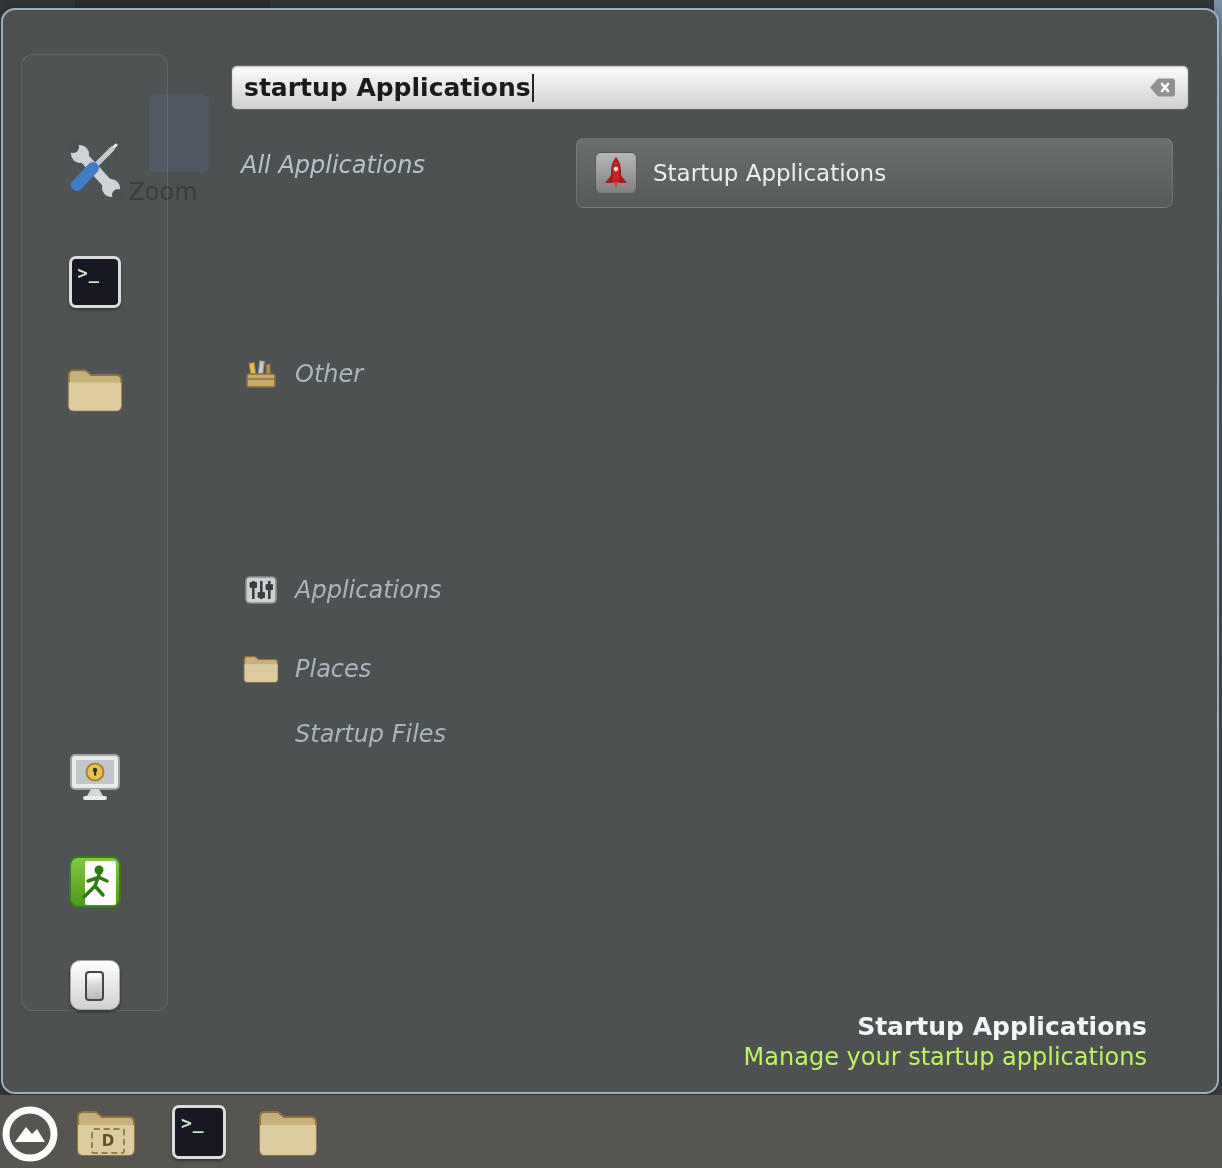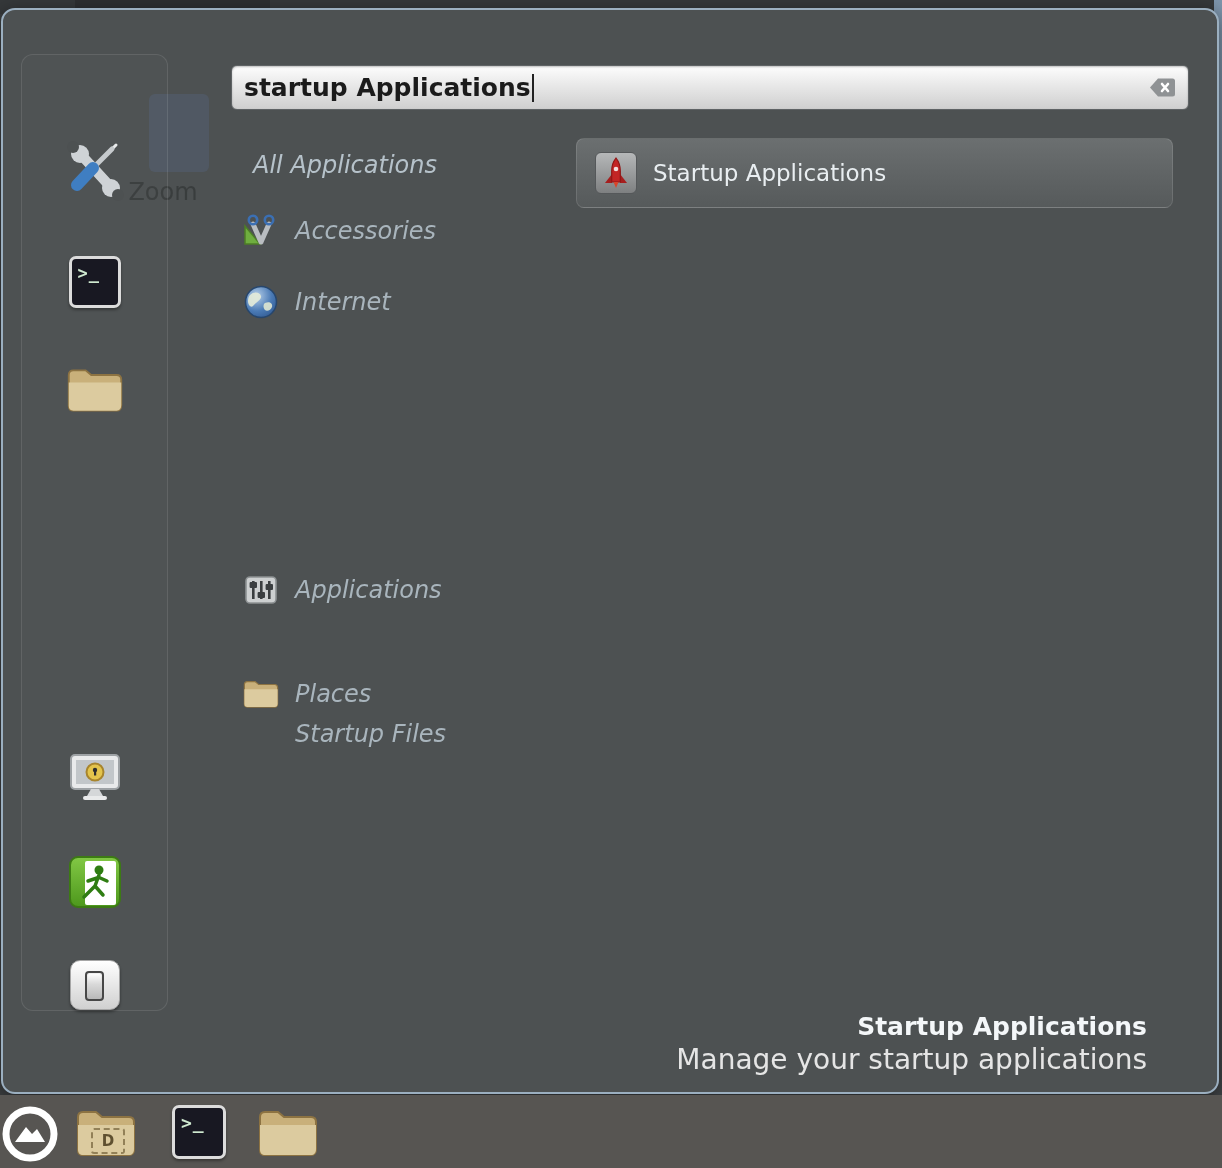--- a/index.html
+++ b/index.html
@@ -66,21 +66,21 @@
        border:1px solid rgba(255,255,255,.12);box-sizing:border-box;
        display:flex;align-items:center;padding:0 18px;cursor:pointer;}
   .result-icon-box{width:40px;height:40px;border-radius:6px;
        background:linear-gradient(#b6b8b9,#7e8081);border:1px solid #55585a;
        display:flex;align-items:center;justify-content:center;}
   .result-label{margin-left:16px;font-size:23px;color:#e9eef1;}
 
   
   .info{position:absolute;right:70px;top:1002px;text-align:right;line-height:1.22;}
   .info-title{font-size:25px;font-weight:bold;color:#f4f7f9;}
-  .info-sub{font-size:28px;color:#e5e5e5;}
+  .info-sub{font-size:24px;color:#bef264;}
 
   
   .taskbar{position:absolute;left:0;top:1095px;width:1222px;height:73px;background:#575552;}
   .tb-item{position:absolute;cursor:pointer;}
 </style>
 </head>
 <body>
 
 <div class="screen">
   <div class="desktop-top"></div>
@@ -154,74 +154,58 @@
         <span class="caret"></span>
       <span class="search-clear">
         <svg width="27" height="21" viewBox="0 0 27 21">
           <path d="M9 1.5 H23.5 Q26 1.5 26 4 V17 Q26 19.5 23.5 19.5 H9 L1 10.5 Z" fill="#8f9294"></path>
           <path d="M13 7 L19 14 M19 7 L13 14" stroke="#fff" stroke-width="2.6" stroke-linecap="round"></path>
         </svg>
       </span>
     </div>
 
     <div class="cat-row noicon" style="top:120px">
-      <span class="cat-label" style="margin-left:12px">All Applications</span>
-    </div>
-
-    <div class="cat-row" style="top:186px">
+      <span class="cat-label" style="margin-left:0">All Applications</span>
+    </div>
+
+
+
+    <div class="cat-row" style="top:329px">
       <span class="cat-ico">
         <svg width="38" height="38" viewBox="0 0 38 38">
-          <path d="M3 14 L3 32 L18 32 Z" fill="#6fae3f" stroke="#4d7e27" stroke-width="1.5"></path>
-          <path d="M11 12 L19 30 M27 12 L19 30" stroke="#b9bdc1" stroke-width="5" stroke-linecap="round"></path>
-          <circle cx="11" cy="8" r="4.2" fill="none" stroke="#3b6fb3" stroke-width="2.6"></circle>
-          <circle cx="27" cy="8" r="4.2" fill="none" stroke="#3b6fb3" stroke-width="2.6"></circle>
-        </svg>
-      </span>
-      <span class="cat-label">Accessories</span>
-    </div>
-
-    <div class="cat-row" style="top:257px">
-      <span class="cat-ico">
-        <svg width="38" height="38" viewBox="0 0 38 38">
-          <defs>
-              <radialGradient id="gl" cx="0.35" cy="0.3" r="0.9">
-            <stop offset="0" stop-color="#b6cfe9"></stop>
-                <stop offset="0.55" stop-color="#4a7ab5"></stop>
-                <stop offset="1" stop-color="#2a5188"></stop>
-              </radialGradient>
-            </defs>
-          <circle cx="19" cy="19" r="15.5" fill="url(#gl)" stroke="#27466c" stroke-width="1.5"></circle>
-          <path d="M8 12 C12 8 18 9 19 13 C20 17 14 19 11 23 C9 25 6 22 6 18 C6 15 7 13 8 12 Z" fill="#e3ead9" opacity=".92"></path>
-          <path d="M23 20 C27 18 31 20 30 24 C29 27 25 29 23 27 C21 25 21 21 23 20 Z" fill="#dfe7d2" opacity=".9"></path>
-        </svg>
-      </span>
-      <span class="cat-label">Internet</span>
-    </div>
-
+          <rect x="8" y="8" width="5" height="13" fill="#e3bc4e" stroke="#a8872e" transform="rotate(-8 10 14)"></rect>
+          <rect x="17" y="6" width="4.5" height="15" fill="#c6cacd" stroke="#8e9396" transform="rotate(7 19 13)"></rect>
+          <rect x="24" y="9" width="4.5" height="12" fill="#b08b52" stroke="#7d6136"></rect>
+          <rect x="5" y="19" width="28" height="13" rx="2" fill="#c9a96b" stroke="#8a6e3a" stroke-width="1.6"></rect>
+          <line x1="5" y1="24" x2="33" y2="24" stroke="#8a6e3a" stroke-width="1.4"></line>
+        </svg>
+      </span>
+      <span class="cat-label">Other</span>
+    </div>
 
 
 
     <div class="cat-row" style="top:545px">
       <span class="cat-ico">
         <svg width="38" height="38" viewBox="0 0 38 38">
           <rect x="4" y="6" width="30" height="26" rx="4" fill="#cdd0d1" stroke="#8d9193" stroke-width="1.6"></rect>
           <g fill="#3a3e40">
             <rect x="10" y="10" width="2.6" height="18"></rect>
               <rect x="7.6" y="11" width="7.4" height="6" rx="1"></rect>
             <rect x="18" y="10" width="2.6" height="18"></rect>
               <rect x="15.6" y="21" width="7.4" height="6" rx="1"></rect>
             <rect x="26" y="10" width="2.6" height="18"></rect>
               <rect x="23.6" y="13" width="7.4" height="6" rx="1"></rect>
           </g>
         </svg>
       </span>
       <span class="cat-label">Applications</span>
     </div>
 
-    <div class="cat-row" style="top:649px">
+    <div class="cat-row" style="top:624px">
       <span class="cat-ico">
         <svg width="38" height="34" viewBox="0 0 64 56">
           <path d="M4 12 C4 9 6 7 9 7 L22 7 L28 12 L55 12 C58 12 60 14 60 17 L60 44 C60 48 58 50 55 50 L9 50 C6 50 4 48 4 45 Z" fill="#c9b07a" stroke="#8d7342" stroke-width="2"></path>
           <path d="M4 20 L60 20 L60 44 C60 48 58 50 55 50 L9 50 C6 50 4 48 4 45 Z" fill="#dccb9f"></path>
         </svg>
       </span>
       <span class="cat-label">Places</span>
     </div>
 
     <div class="cat-row" style="top:689px">

